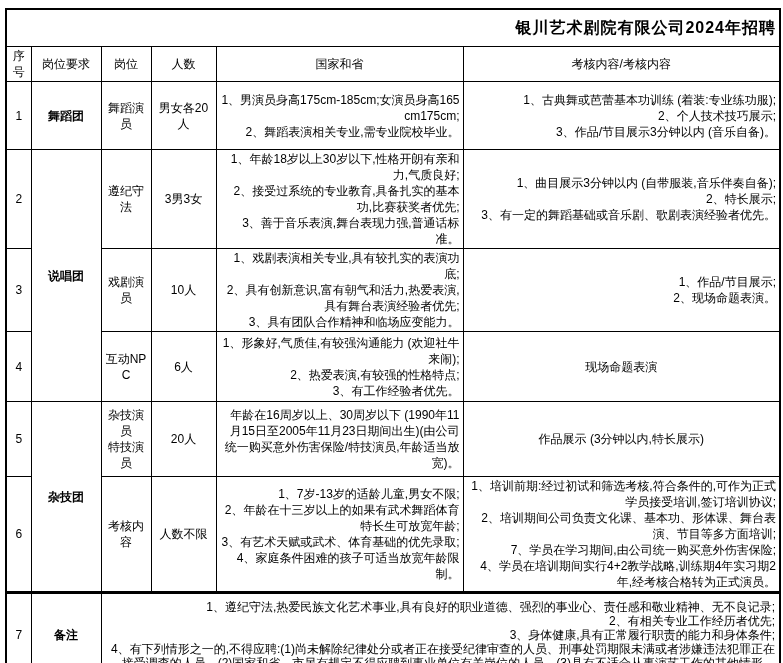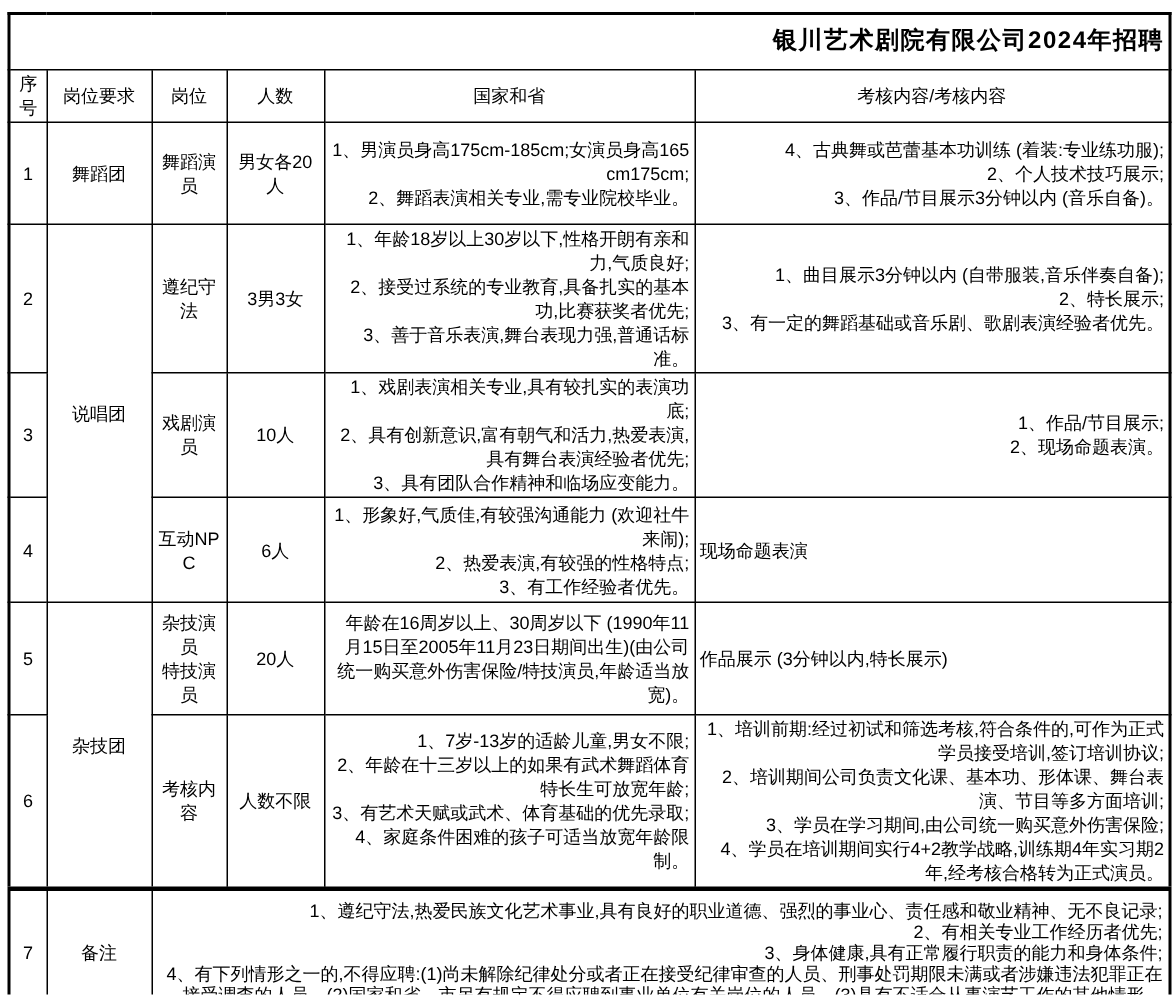--- a/index.html
+++ b/index.html
@@ -16,23 +16,23 @@
   td{
     border:1px solid #000;
     padding:1px 3px;
     font-size:12px;line-height:16px;
     vertical-align:middle;overflow:hidden;
     word-break:break-all;
   }
   .title-cell{font-size:16px;font-weight:bold;text-align:right;height:34px;letter-spacing:1px;}
   tr.hdr td{text-align:center;height:19px;padding:1px 0;}
   .c{text-align:center;white-space:pre-line;}
-  .b{font-weight:normal;}
+  .b{font-weight:bold;}
   .req{text-align:right;white-space:pre-line;}
-  .mid{white-space:pre-line;}
+  .mid{text-align:center;white-space:pre-line;}
   tr.sep td{border-top:3px solid #000;}
   .notes{line-height:14px;white-space:pre-line;padding:2px 4px;}
 </style>
 </head>
 <body>
 
 <div class="sheet">
   <table>
     <colgroup>
       <col style="width:25px">
@@ -57,21 +57,21 @@
       <td>考核内容/考核内容</td>
     </tr>
 
     <tr style="height:68px">
       <td class="c">1</td>
       <td class="c b">舞蹈团</td>
       <td class="c">舞蹈演员</td>
       <td class="c">男女各20人</td>
       <td class="req">1、男演员身高175cm-185cm;女演员身高165cm175cm;
 2、舞蹈表演相关专业,需专业院校毕业。</td>
-      <td class="req">4、古典舞或芭蕾基本功训练 (着装:专业练功服);
+      <td class="req">1、古典舞或芭蕾基本功训练 (着装:专业练功服);
 2、个人技术技巧展示;
 3、作品/节目展示3分钟以内 (音乐自备)。</td>
     </tr>
 
     <tr style="height:96px">
       <td class="c">2</td>
       <td class="c b" rowspan="3">说唱团</td>
       <td class="c">遵纪守法</td>
       <td class="c">3男3女</td>
       <td class="req">1、年龄18岁以上30岁以下,性格开朗有亲和力,气质良好;
@@ -116,21 +116,21 @@
     <tr style="height:113px">
       <td class="c">6</td>
       <td class="c">考核内容</td>
       <td class="c">人数不限</td>
       <td class="req">1、7岁-13岁的适龄儿童,男女不限;
 2、年龄在十三岁以上的如果有武术舞蹈体育特长生可放宽年龄;
 3、有艺术天赋或武术、体育基础的优先录取;
 4、家庭条件困难的孩子可适当放宽年龄限制。</td>
       <td class="req">1、培训前期:经过初试和筛选考核,符合条件的,可作为正式学员接受培训,签订培训协议;
 2、培训期间公司负责文化课、基本功、形体课、舞台表演、节目等多方面培训;
-3、学员在学习期间,由公司统一购买意外伤害保险;
+7、学员在学习期间,由公司统一购买意外伤害保险;
 4、学员在培训期间实行4+2教学战略,训练期4年实习期2年,经考核合格转为正式演员。</td>
     </tr>
 
     <tr class="sep" style="height:85px">
       <td class="c">7</td>
       <td class="c b">备注</td>
       <td colspan="4" class="req notes">1、遵纪守法,热爱民族文化艺术事业,具有良好的职业道德、强烈的事业心、责任感和敬业精神、无不良记录;
 2、有相关专业工作经历者优先;
 3、身体健康,具有正常履行职责的能力和身体条件;
 4、有下列情形之一的,不得应聘:(1)尚未解除纪律处分或者正在接受纪律审查的人员、刑事处罚期限未满或者涉嫌违法犯罪正在接受调查的人员。(2)国家和省、市另有规定不得应聘到事业单位有关岗位的人员。(3)具有不适合从事演艺工作的其他情形。</td>

